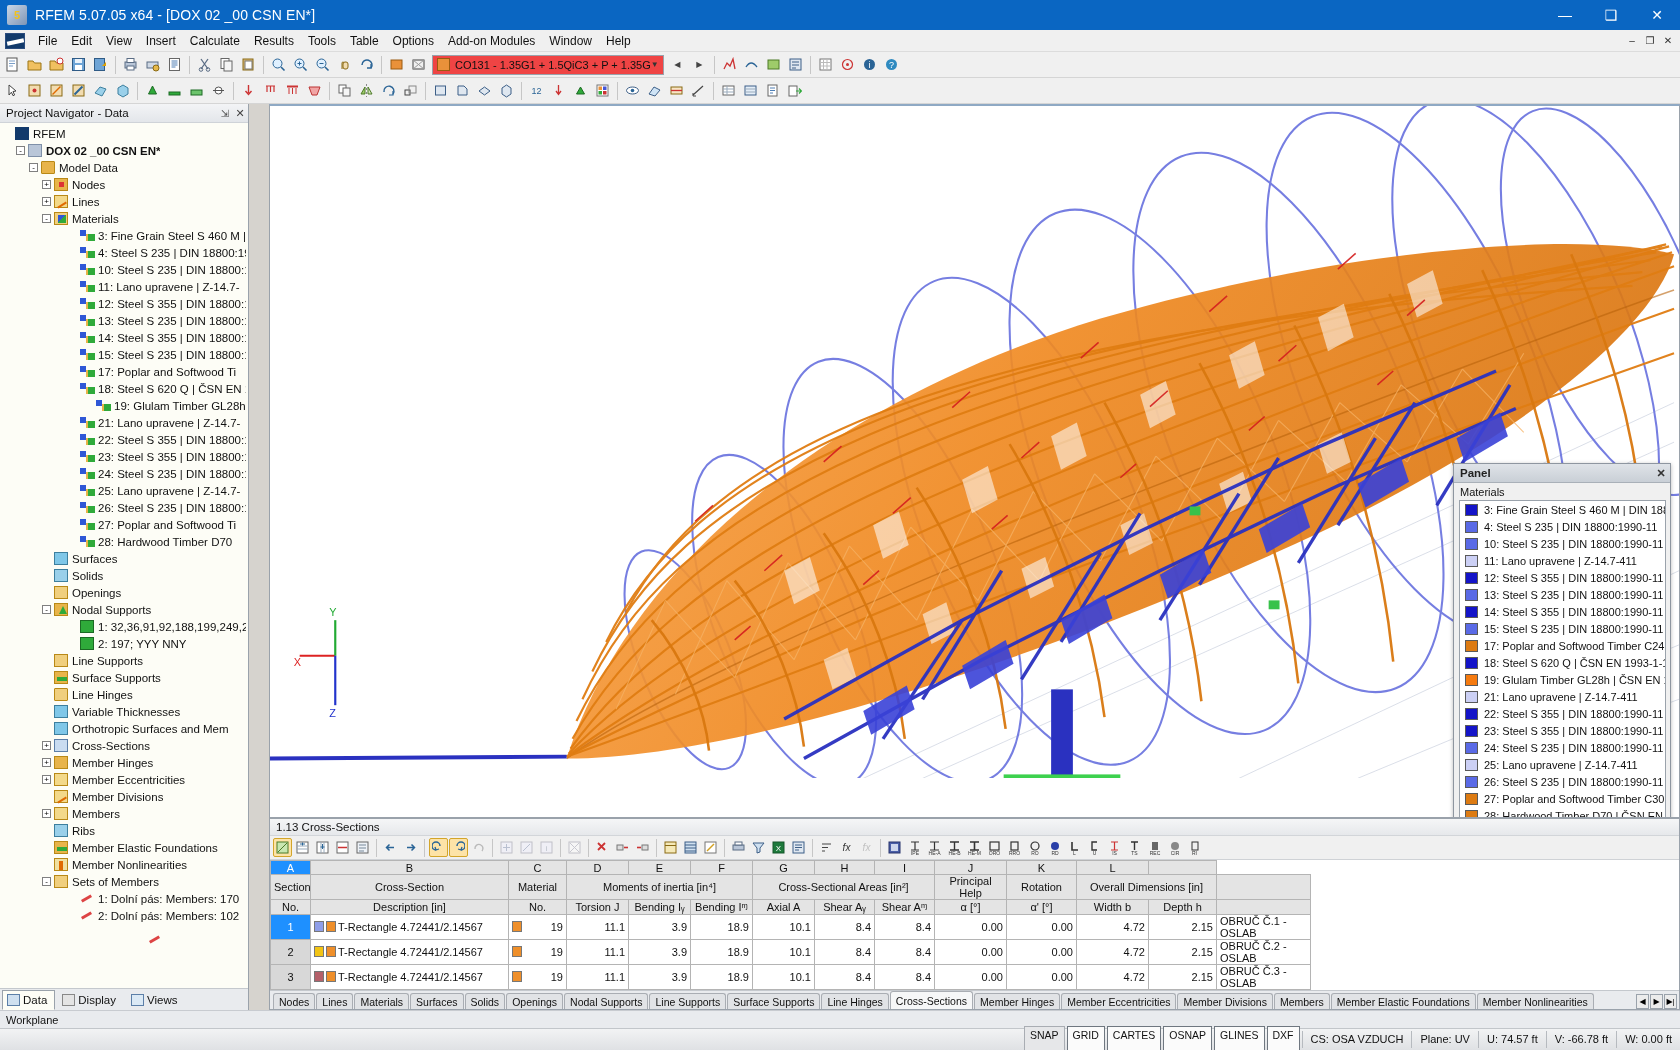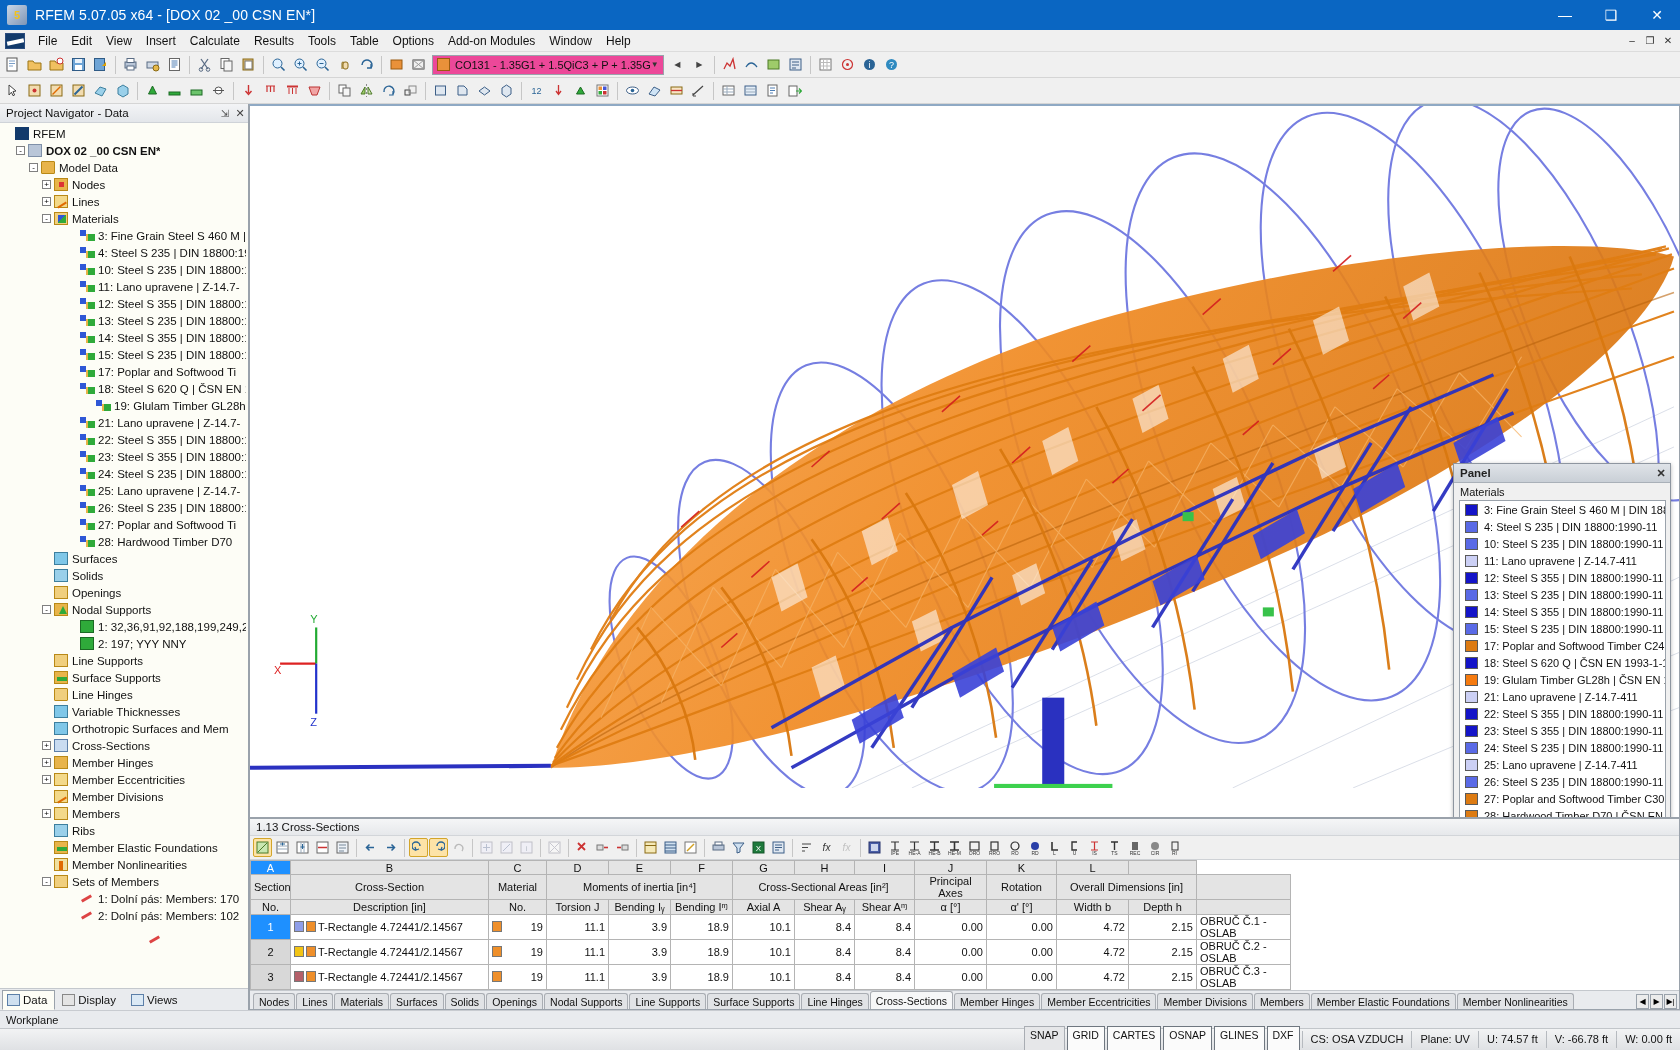--- a/index.html
+++ b/index.html
@@ -56,30 +56,30 @@
   }
   .tb1 { height: 26px; flex: 0 0 26px; }
   .tb2 { height: 26px; flex: 0 0 26px; }
   .tbtn {
     width: 21px; height: 21px; display:flex; align-items:center; justify-content:center;
     border: 1px solid transparent; border-radius: 2px; font-size: 11px; color:#444;
     position: relative;
   }
   .tsep { width: 1px; height: 18px; background: #c6c6c6; margin: 0 3px; }
   .combo {
-    height: 20px; min-width: 200px; background: #ec4899; border: 1px solid #9aa2ab;
+    height: 20px; min-width: 200px; background: #ef4444; border: 1px solid #9aa2ab;
     display:flex; align-items:center; padding: 0 4px; font-size: 11px; color:#111;
     margin: 0 2px;
     text-align: center;
   }
   .combo .arw { margin-left:auto; font-size:8px; color:#333; }
   .ico-sq { width: 13px; height: 13px; border: 1px solid #7a7a7a; }
 
   
-  .body { flex: 1 1 auto; display: flex; min-height: 0; }
+  .body { flex: 1 1 auto; display: flex; min-height: 0; gap: 20px; }
 
   
   .navpane {
     width: 249px; flex: 0 0 249px; background: #eef0f3; display: flex; flex-direction: column;
     border-right: 1px solid #9aa2ab;
   }
   .navhdr {
     height: 19px; background: linear-gradient(#f3f4f6,#e3e6ea);
     display:flex; align-items:center; padding-left: 6px; font-size: 11.5px; color:#111;
     border-bottom: 1px solid #cfd3d8;
@@ -1463,21 +1463,21 @@
                   <th class="collet">K</th>
                   <th class="collet">L</th>
                   <th class="collet"></th>
                 </tr>
               <tr id="group-row">
                   <th colspan="1">Section</th>
                   <th colspan="1">Cross-Section</th>
                   <th colspan="1">Material</th>
                   <th colspan="3">Moments of inertia [in⁴]</th>
                   <th colspan="3">Cross-Sectional Areas [in²]</th>
-                  <th colspan="1">Principal Axes</th>
+                  <th colspan="1">Principal Help</th>
                   <th colspan="1">Rotation</th>
                   <th colspan="2">Overall Dimensions [in]</th>
                   <th colspan="1"></th>
                 </tr>
               <tr id="sub-row">
                   <th>No.</th>
                   <th>Description [in]</th>
                   <th>No.</th>
                   <th>Torsion J</th>
                   <th>Bending Iᵧ</th>

